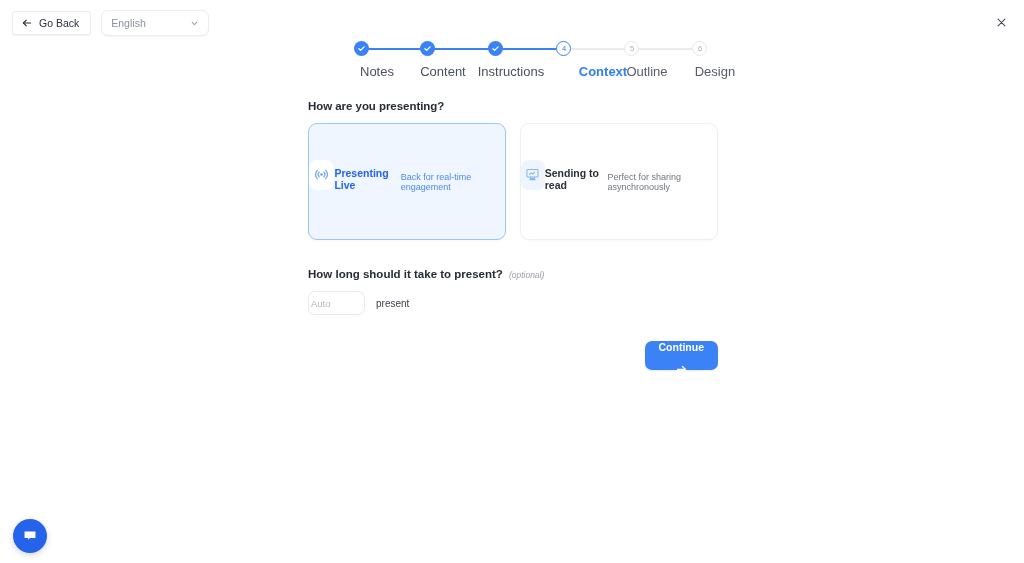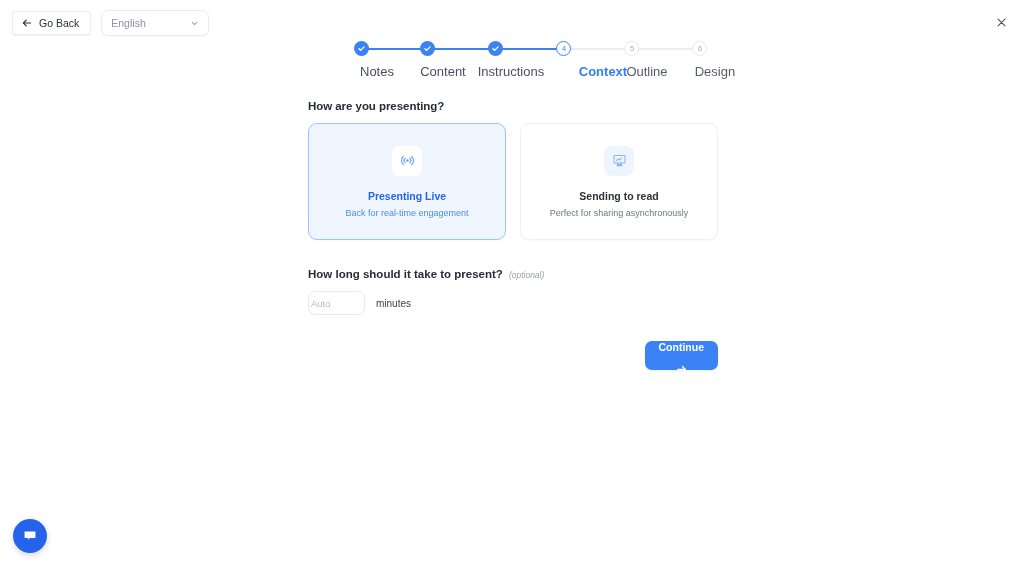--- a/index.html
+++ b/index.html
@@ -184,21 +184,21 @@
   .card-row {
     display: flex;
     gap: 14px;
   }
 
   .option-card {
     width: 222px;
     height: 117px;
     border-radius: 9px;
     display: flex;
-    flex-direction: column;
+    flex-direction: row;
     align-items: center;
     justify-content: center;
     cursor: pointer;
     background: #ffffff;
     border: 1px solid #f0f0f2;
     box-shadow: 0 1px 2px rgba(16,24,40,0.03);
   }
   .option-card.selected {
     background: #eff6ff;
     border: 1.3px solid #9cc5f8;
@@ -442,21 +442,21 @@
 
     </div>
 
     <div class="duration-block">
       <div class="duration-label">
         <span>How long should it take to present?</span>
         <span class="optional-tag">(optional)</span>
       </div>
       <div class="duration-row">
         <input class="duration-input" type="text" placeholder="Auto" style="">
-        <span class="minutes-label">minutes</span>
+        <span class="minutes-label">present</span>
       </div>
     </div>
 
     <div class="continue-row">
       <button class="continue-btn">
         <span>Continue</span>
         <span class="arrow-right">
           <svg viewBox="0 0 14 14" fill="none" stroke="currentColor" stroke-width="1.6" stroke-linecap="round" stroke-linejoin="round" width="11" height="11">
             <path d="M2 7h10"></path>
               <path d="M8.2 3.2L12 7l-3.8 3.8"></path>

